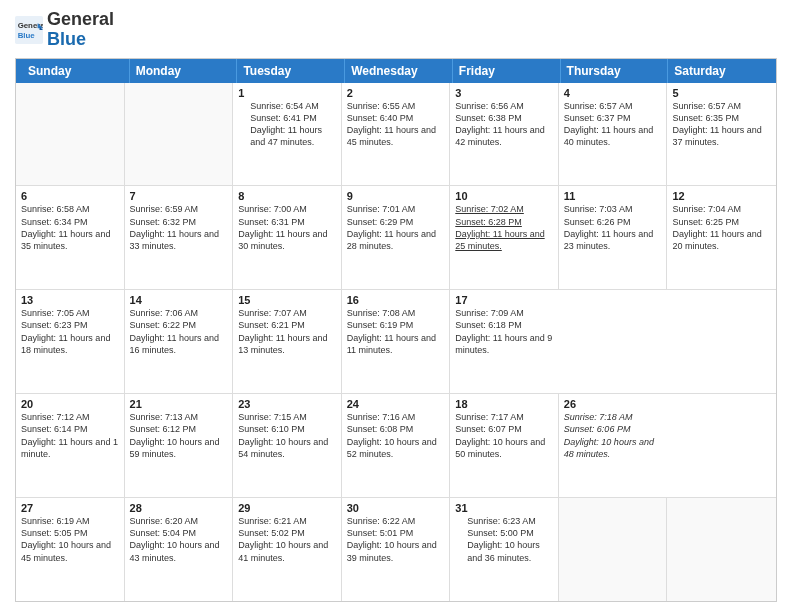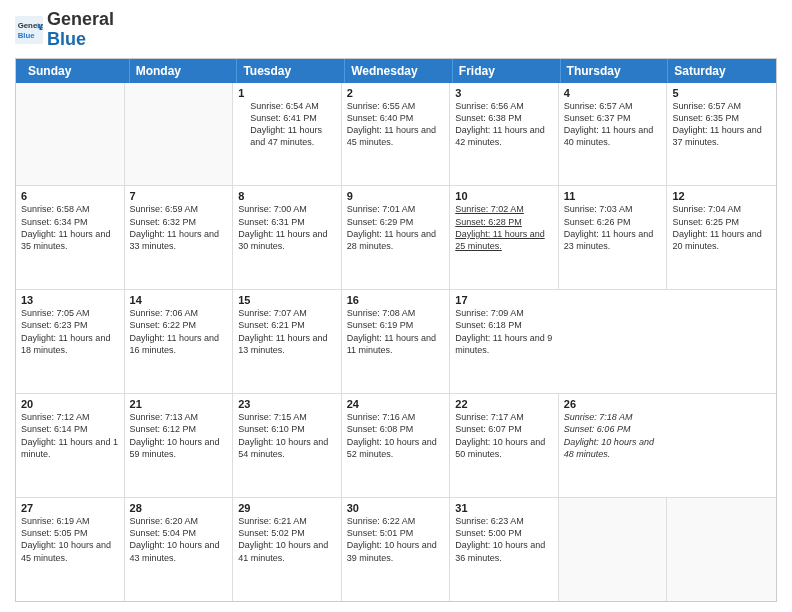--- a/index.html
+++ b/index.html
@@ -274,21 +274,21 @@
 Sunset: 6:10 PM
 Daylight: 10 hours and 54 minutes.</div>
           </div>
           <div class="cal-cell">
             <div class="day-num">24</div>
             <div class="day-info" style="white-space: pre-line;">Sunrise: 7:16 AM
 Sunset: 6:08 PM
 Daylight: 10 hours and 52 minutes.</div>
           </div>
           <div class="cal-cell">
-            <div class="day-num">22</div>
+            <div class="day-num">18</div>
             <div class="day-info" style="white-space: pre-line;">Sunrise: 7:17 AM
 Sunset: 6:07 PM
 Daylight: 10 hours and 50 minutes.</div>
           </div>
           <div class="cal-cell">
             <div class="day-num">26</div>
             <div class="day-info" style="white-space: pre-line; font-style: italic;">Sunrise: 7:18 AM
 Sunset: 6:06 PM
 Daylight: 10 hours and 48 minutes.</div>
           </div>
@@ -313,21 +313,21 @@
 Daylight: 10 hours and 41 minutes.</div>
           </div>
           <div class="cal-cell">
             <div class="day-num">30</div>
             <div class="day-info" style="white-space: pre-line;">Sunrise: 6:22 AM
 Sunset: 5:01 PM
 Daylight: 10 hours and 39 minutes.</div>
           </div>
           <div class="cal-cell">
             <div class="day-num">31</div>
-            <div class="day-info" style="white-space: pre-line;">Sunrise: 6:23 AM
+            <div class="day-info" style="white-space: pre-line; margin-left: 12px;">Sunrise: 6:23 AM
 Sunset: 5:00 PM
 Daylight: 10 hours and 36 minutes.</div>
           </div>
           <div class="cal-cell empty"></div>
           <div class="cal-cell empty"></div>
         </div>
       </div>
   </div>
 </div>
 

